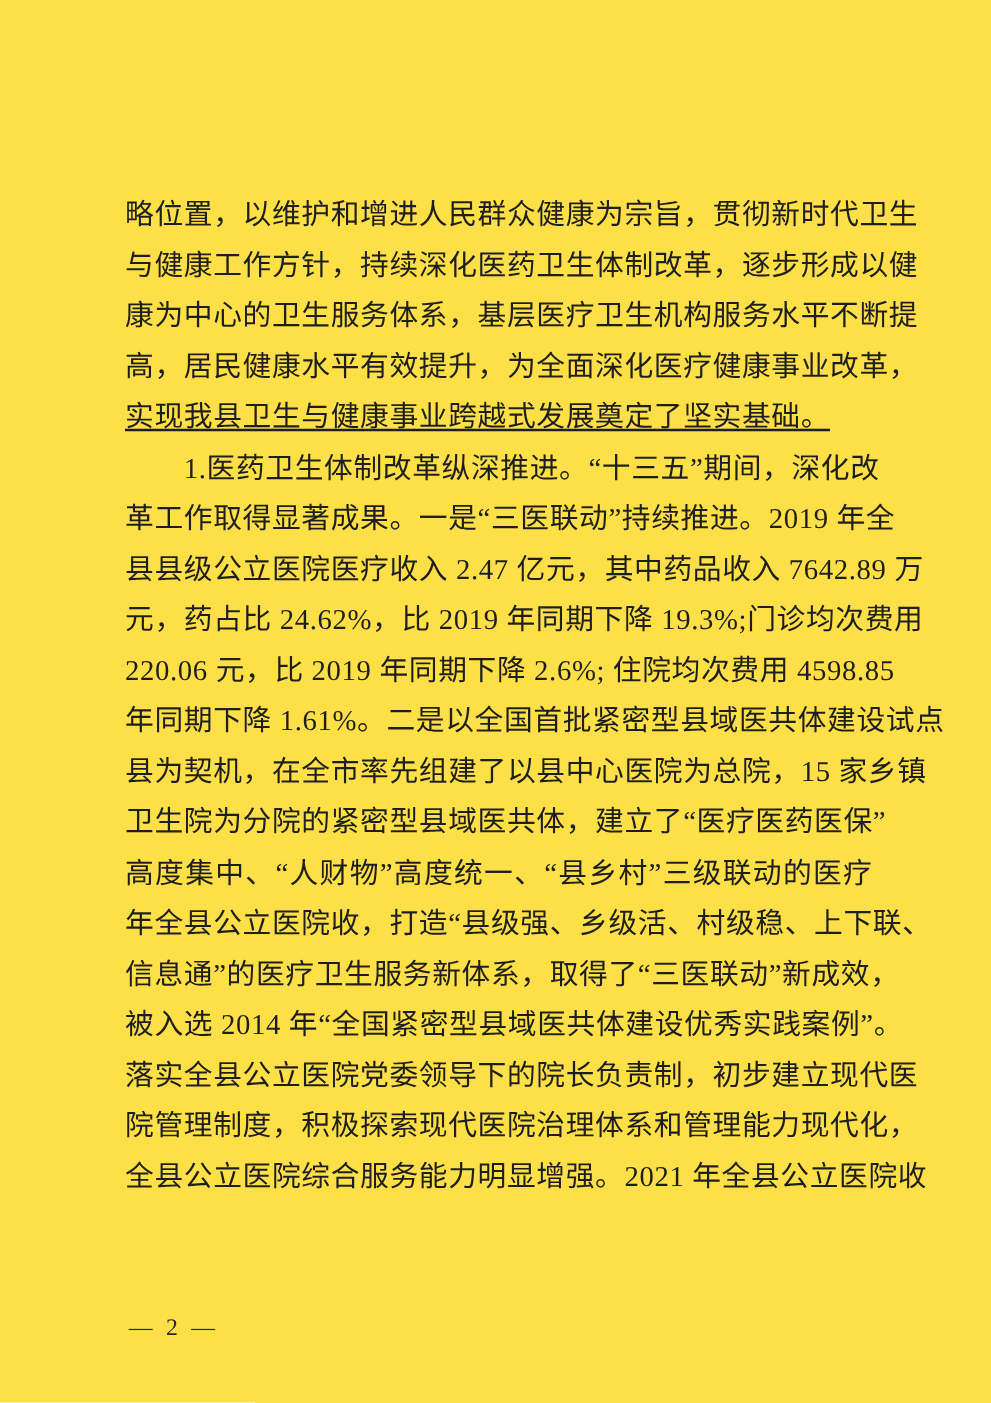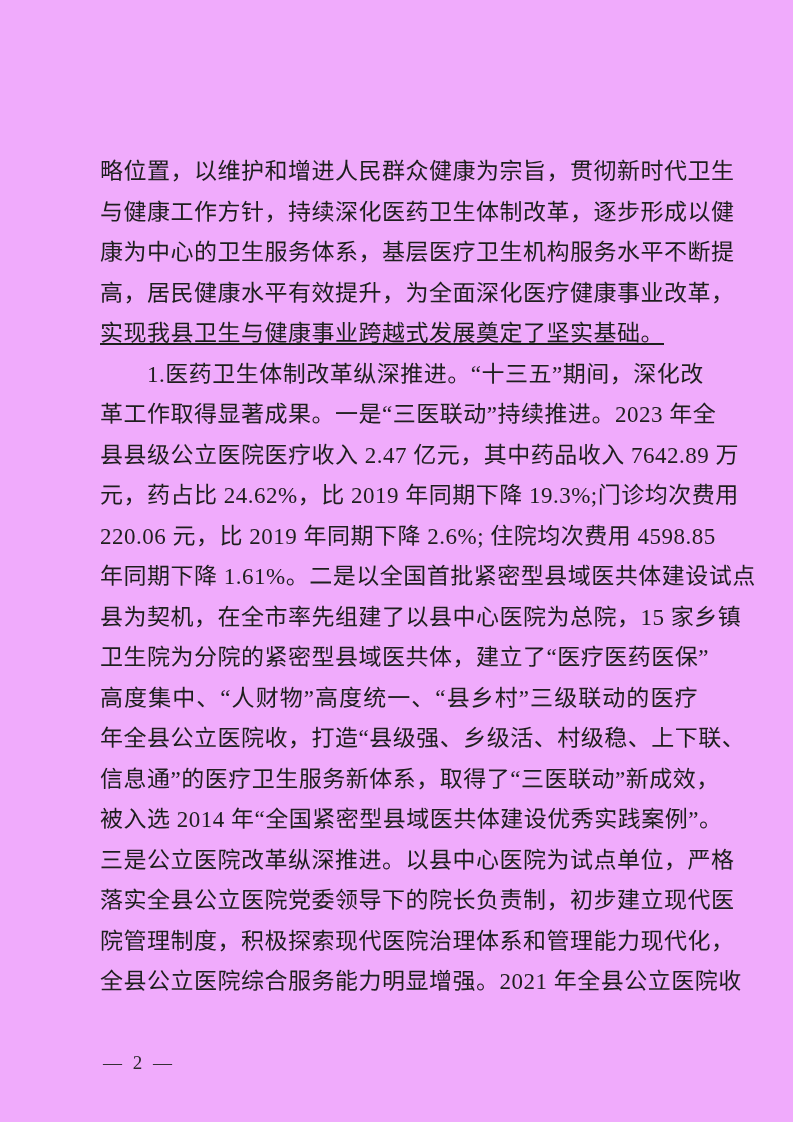--- a/index.html
+++ b/index.html
@@ -4,21 +4,21 @@
 <style>
   html, body {
     margin: 0;
     padding: 0;
     background: #ffffff;
   }
   .page {
     position: relative;
     width: 793px;
     height: 1122px;
-    background: #f0abfc;
+    background: #fde047;
     overflow: hidden;
     font-family: "Liberation Serif", "DejaVu Serif", serif;
     color: #1e1e1e;
   }
   .doc-body {
     position: absolute;
     left: 100px;
     top: 152px;
     width: 598px;
     font-size: 23px;
@@ -55,32 +55,31 @@
 
 <div class="page">
 
   <div class="doc-body">
     <div class="line"><span>略位置，以维护和增进人民群众健康为宗旨，贯彻新时代卫生</span></div>
     <div class="line"><span>与健康工作方针，持续深化医药卫生体制改革，逐步形成以健</span></div>
     <div class="line"><span>康为中心的卫生服务体系，基层医疗卫生机构服务水平不断提</span></div>
     <div class="line"><span>高，居民健康水平有效提升，为全面深化医疗健康事业改革，</span></div>
     <div class="line no-stretch"><span>实现我县卫生与健康事业跨越式发展奠定了坚实基础。</span></div>
     <div class="line indent"><span class="bold-seg">1.医药卫生体制改革纵深推进。</span><span>“十三五”期间，深化改</span></div>
-    <div class="line"><span>革工作取得显著成果。一是“三医联动”持续推进。2023 年全</span></div>
+    <div class="line"><span>革工作取得显著成果。一是“三医联动”持续推进。2019 年全</span></div>
     <div class="line"><span>县县级公立医院医疗收入 2.47 亿元，其中药品收入 7642.89 万</span></div>
     <div class="line"><span>元，药占比 24.62%，比 2019 年同期下降 19.3%;门诊均次费用</span></div>
     <div class="line"><span>220.06 元，比 2019 年同期下降 2.6%; 住院均次费用 4598.85</span></div>
     <div class="line"><span>年同期下降 1.61%。二是以全国首批紧密型县域医共体建设试点</span></div>
     <div class="line"><span>县为契机，在全市率先组建了以县中心医院为总院，15 家乡镇</span></div>
     <div class="line"><span>卫生院为分院的紧密型县域医共体，建立了“医疗医药医保”</span></div>
     <div class="line"><span>高度集中、“人财物”高度统一、“县乡村”三级联动的医疗</span></div>
     <div class="line"><span>年全县公立医院收，打造“县级强、乡级活、村级稳、上下联、</span></div>
     <div class="line"><span>信息通”的医疗卫生服务新体系，取得了“三医联动”新成效，</span></div>
     <div class="line"><span>被入选 2014 年“全国紧密型县域医共体建设优秀实践案例”。</span></div>
-    <div class="line"><span>三是公立医院改革纵深推进。以县中心医院为试点单位，严格</span></div>
     <div class="line"><span>落实全县公立医院党委领导下的院长负责制，初步建立现代医</span></div>
     <div class="line"><span>院管理制度，积极探索现代医院治理体系和管理能力现代化，</span></div>
     <div class="line"><span>全县公立医院综合服务能力明显增强。2021 年全县公立医院收</span></div>
   </div>
 
   <div class="footer">
     <span>— 2 —</span>
   </div>
 
 </div>

